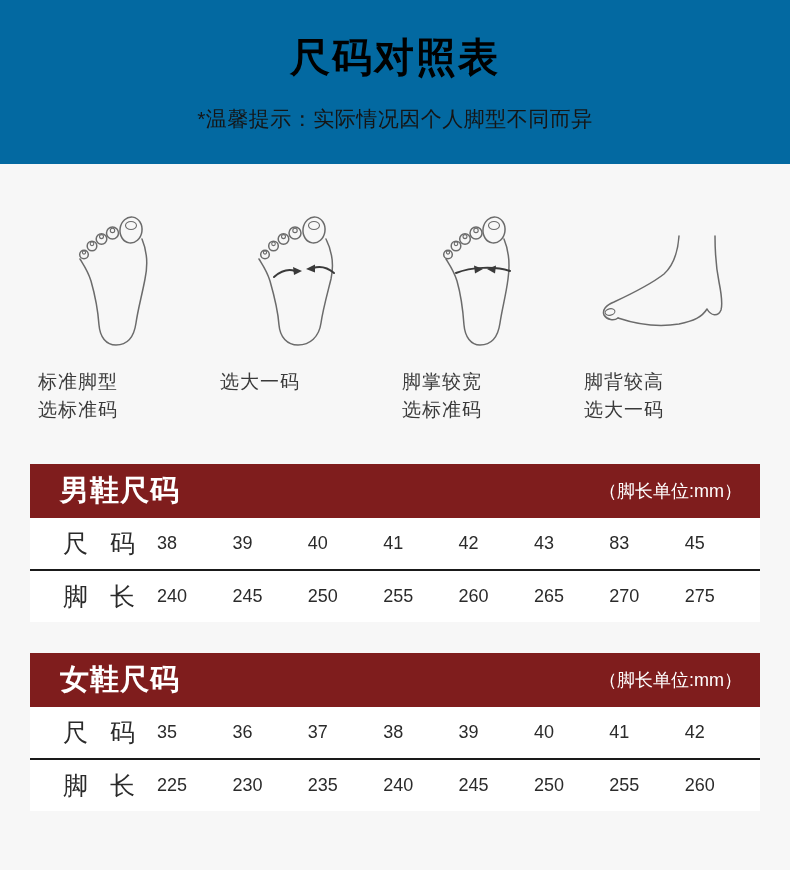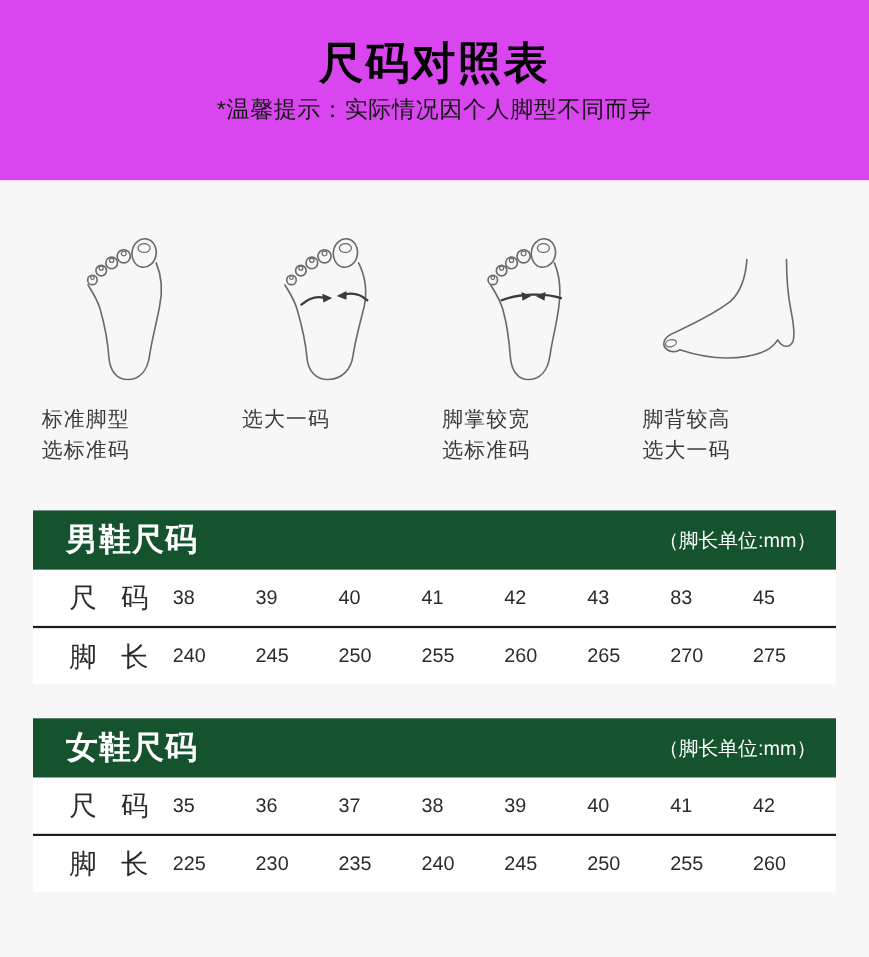--- a/index.html
+++ b/index.html
@@ -1,38 +1,38 @@
 <!DOCTYPE html>
 <html><head>
 <meta charset="utf-8">
 <style>
   * { margin:0; padding:0; box-sizing:border-box; }
   html,body { width:790px; height:870px; overflow:hidden; }
   body { font-family:"Liberation Sans","DejaVu Sans",sans-serif; background:#ffffff; color:#1a1a1a; }
 
   
-  .top { height:164px; background:#d946ef; text-align:center; }
+  .top { height:164px; background:#0369a1; text-align:center; }
   .page-title { padding-top:30px; font-size:40px; font-weight:700; letter-spacing:2px; color:#000; }
-  .page-subtitle { margin-top:0; font-size:21px; letter-spacing:0.5px; color:#151515;text-align:center; }
+  .page-subtitle { margin-top:20px; font-size:21px; letter-spacing:0.5px; color:#151515;text-align:center; }
 
   
   .gray { height:706px; background:#f7f7f7; }
 
   
   .feet { display:flex; justify-content:space-between; padding:48px 38px 0 38px; }
   .foot-col { width:168px; text-align:left; }
   .foot-art { height:140px; display:flex; align-items:flex-end; justify-content:center; }
   .foot-art svg { display:block; }
   .foot-cap { margin-top:16px; font-size:19px; line-height:28px; color:#3a3a3a; letter-spacing:1px; }
 
   
   .size-table { margin:0 30px; }
   .size-table.mens { margin-top:40px; }
   .size-table.womens { margin-top:31px; }
-  .thead { height:54px; background:#14532d; color:#ffffff; display:flex; align-items:center; justify-content:space-between; padding:0 18px 0 30px; }
+  .thead { height:54px; background:#7f1d1d; color:#ffffff; display:flex; align-items:center; justify-content:space-between; padding:0 18px 0 30px; }
   .ttitle { font-size:29px; font-weight:700; letter-spacing:1px; }
   .tunit  { font-size:18px; font-weight:400; }
   .tbody { background:#ffffff; }
   .trow { height:51px; display:flex; align-items:center; }
   .tlabel { flex:0 0 127px; padding:0 22px 0 33px; display:flex; justify-content:space-between; font-size:25px; color:#2b2b2b; }
   .tcells { flex:1; display:flex; }
   .tcells .cell { flex:1; text-align:left; font-size:18px; color:#2b2b2b; }
   .tdivider { height:2px; background:#1a1a1a; }
 
   .stroke { fill:none; stroke:#6b6b6b; stroke-width:1.5; stroke-linecap:round; stroke-linejoin:round; }

